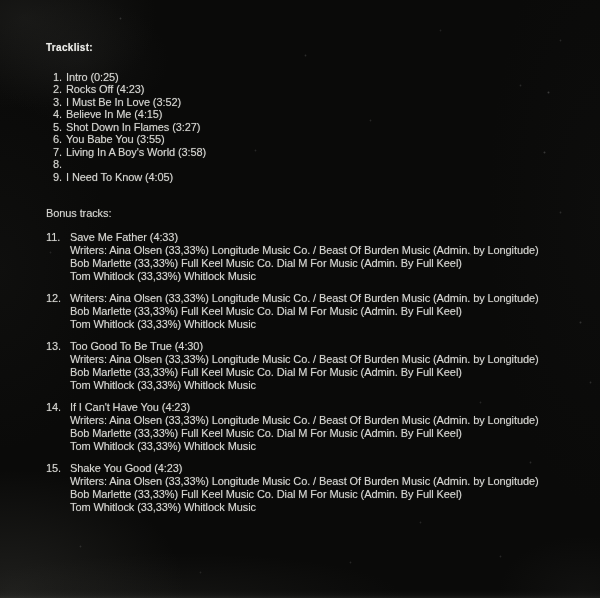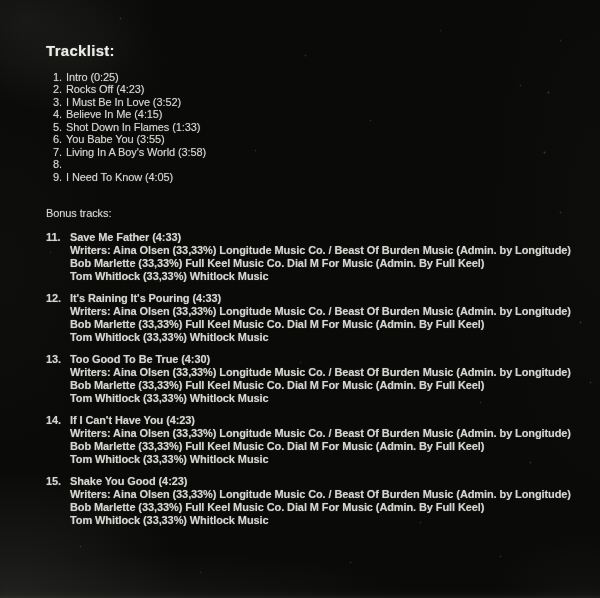--- a/index.html
+++ b/index.html
@@ -37,34 +37,34 @@
       480px 402px 0 0.4px rgba(255,255,255,0.12), 150px 432px 0 0.4px rgba(255,255,255,0.10),
       530px 462px 0 0.4px rgba(255,255,255,0.14), 240px 502px 0 0.4px rgba(255,255,255,0.10),
       420px 522px 0 0.4px rgba(255,255,255,0.12), 80px 546px 0 0.4px rgba(255,255,255,0.12),
       350px 562px 0 0.4px rgba(255,255,255,0.12), 500px 556px 0 0.4px rgba(255,255,255,0.12),
       200px 572px 0 0.4px rgba(255,255,255,0.10), 560px 40px 0 0.4px rgba(255,255,255,0.12),
       440px 30px 0 0.4px rgba(255,255,255,0.10), 50px 252px 0 0.4px rgba(255,255,255,0.10),
       590px 382px 0 0.4px rgba(255,255,255,0.14), 160px 242px 0 0.4px rgba(255,255,255,0.10);
   }
   .page-title{
     position:absolute;left:46px;top:42px;
-    font-size:15px;font-weight:bold;letter-spacing:0.3px;
+    font-size:10px;font-weight:bold;letter-spacing:0.3px;
     color:var(--header-text);
     text-shadow:0 0 1px rgba(235,235,230,0.55);
   }
   .txt{
     font-size:11px;letter-spacing:-0.1px;
     text-shadow:0 0 1px rgba(214,214,208,0.5);
   }
   .main-list{position:absolute;left:44px;top:71px;}
   .track-row{display:flex;line-height:12.45px;white-space:nowrap;}
   .track-row .num{width:18px;text-align:right;flex:none;margin-right:4px;}
   .bonus-label{position:absolute;left:46px;top:207px;line-height:13px;}
   .bonus-list{position:absolute;left:46px;top:231px;}
-  .bonus-block{display:flex;margin-bottom:9px;line-height:13px;white-space:nowrap;font-weight:bold;}
+  .bonus-block{display:flex;margin-bottom:9px;line-height:13px;white-space:nowrap;}
   .bonus-block .num{width:20px;flex:none;margin-right:4px;}
 </style>
 </head>
 <body>
 
 <div class="photo">
   <div class="dust"></div>
 
   <div class="page-title">Tracklist:</div>
 
@@ -80,21 +80,21 @@
     <div class="track-row">
         <span class="num">3.</span>
         <span>I Must Be In Love (3:52)</span>
       </div>
     <div class="track-row">
         <span class="num">4.</span>
         <span>Believe In Me (4:15)</span>
       </div>
     <div class="track-row">
         <span class="num">5.</span>
-        <span>Shot Down In Flames (1:33)</span>
+        <span>Shot Down In Flames (3:27)</span>
       </div>
     <div class="track-row">
         <span class="num">6.</span>
         <span>You Babe You (3:55)</span>
       </div>
     <div class="track-row">
         <span class="num">7.</span>
         <span>Living In A Boy's World (3:58)</span>
       </div>
     <div class="track-row">
@@ -116,21 +116,20 @@
         <div>Save Me Father (4:33)</div>
         <div>Writers: Aina Olsen (33,33%) Longitude Music Co. / Beast Of Burden Music (Admin. by Longitude)</div>
         <div>Bob Marlette (33,33%) Full Keel Music Co. Dial M For Music (Admin. By Full Keel)</div>
         <div>Tom Whitlock (33,33%) Whitlock Music</div>
       </span>
     </div>
 
     <div class="bonus-block">
       <span class="num">12.</span>
       <span class="content">
-        <div>It's Raining It's Pouring (4:33)</div>
         <div>Writers: Aina Olsen (33,33%) Longitude Music Co. / Beast Of Burden Music (Admin. by Longitude)</div>
         <div>Bob Marlette (33,33%) Full Keel Music Co. Dial M For Music (Admin. By Full Keel)</div>
         <div>Tom Whitlock (33,33%) Whitlock Music</div>
       </span>
     </div>
 
     <div class="bonus-block">
       <span class="num">13.</span>
       <span class="content">
         <div>Too Good To Be True (4:30)</div>

